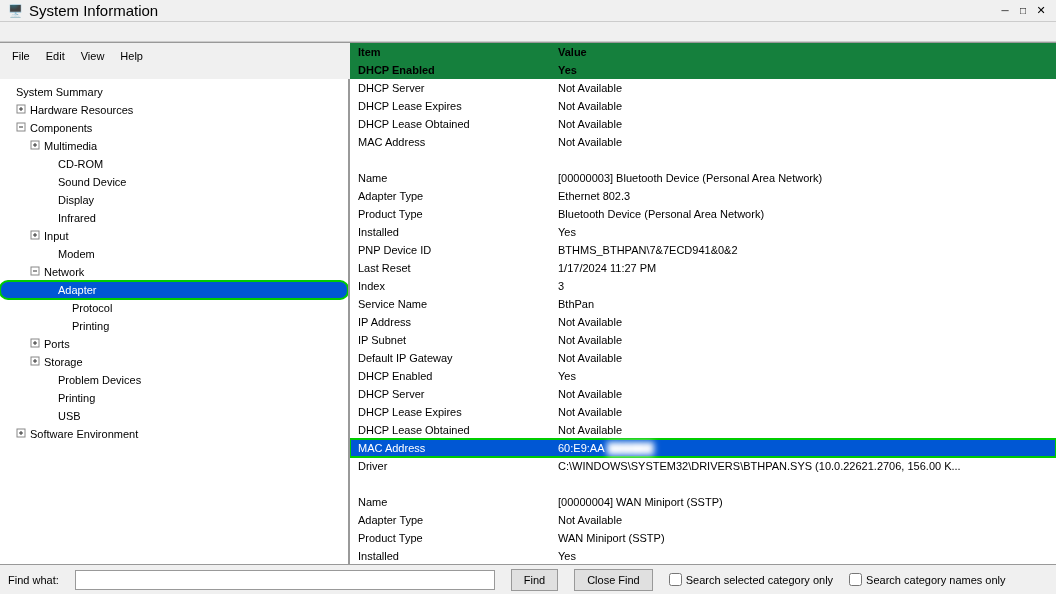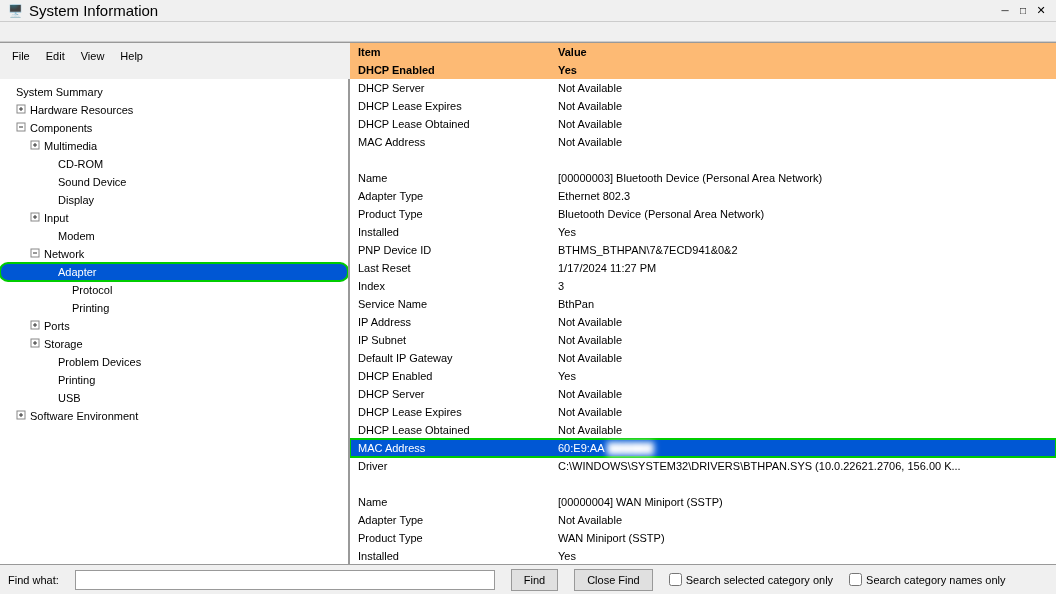--- a/index.html
+++ b/index.html
@@ -117,21 +117,21 @@
       height: 18px;
     }
     table.data-table td {
       padding: 1px 8px;
       font-size: 11px;
       vertical-align: middle;
       border: none;
     }
     table.data-table tr:first-child td {
       font-weight: bold;
-      background: #fdba74;
+      background: #15803d;
     }
     table.data-table td:first-child {
       width: 200px;
       min-width: 160px;
     }
 
     
     .bottom-bar {
       height: 30px;
       background: #f0f0f0;
@@ -233,20 +233,25 @@
       </div>
       <div class="tree-item">
         <span class="tree-indent" style="width: 42px;"></span>
         <span class="tree-expander"></span>
         <span class="tree-label">Sound Device</span>
       </div>
       <div class="tree-item">
         <span class="tree-indent" style="width: 42px;"></span>
         <span class="tree-expander"></span>
         <span class="tree-label">Display</span>
+      </div>
+      <div class="tree-item">
+        <span class="tree-indent" style="width: 42px;"></span>
+        <span class="tree-expander"></span>
+        <span class="tree-label">Infrared</span>
       </div>
       <div class="tree-item">
         <span class="tree-indent" style="width: 28px;"></span>
         <span class="tree-expander"><svg width="10" height="10">
             <rect x="1" y="1" width="8" height="8" fill="white" stroke="#888"></rect>
             <line x1="5" y1="3" x2="5" y2="7" stroke="#333" stroke-width="1"></line>
             <line x1="3" y1="5" x2="7" y2="5" stroke="#333" stroke-width="1"></line>
           </svg></span>
         <span class="tree-label">Input</span>
       </div>

